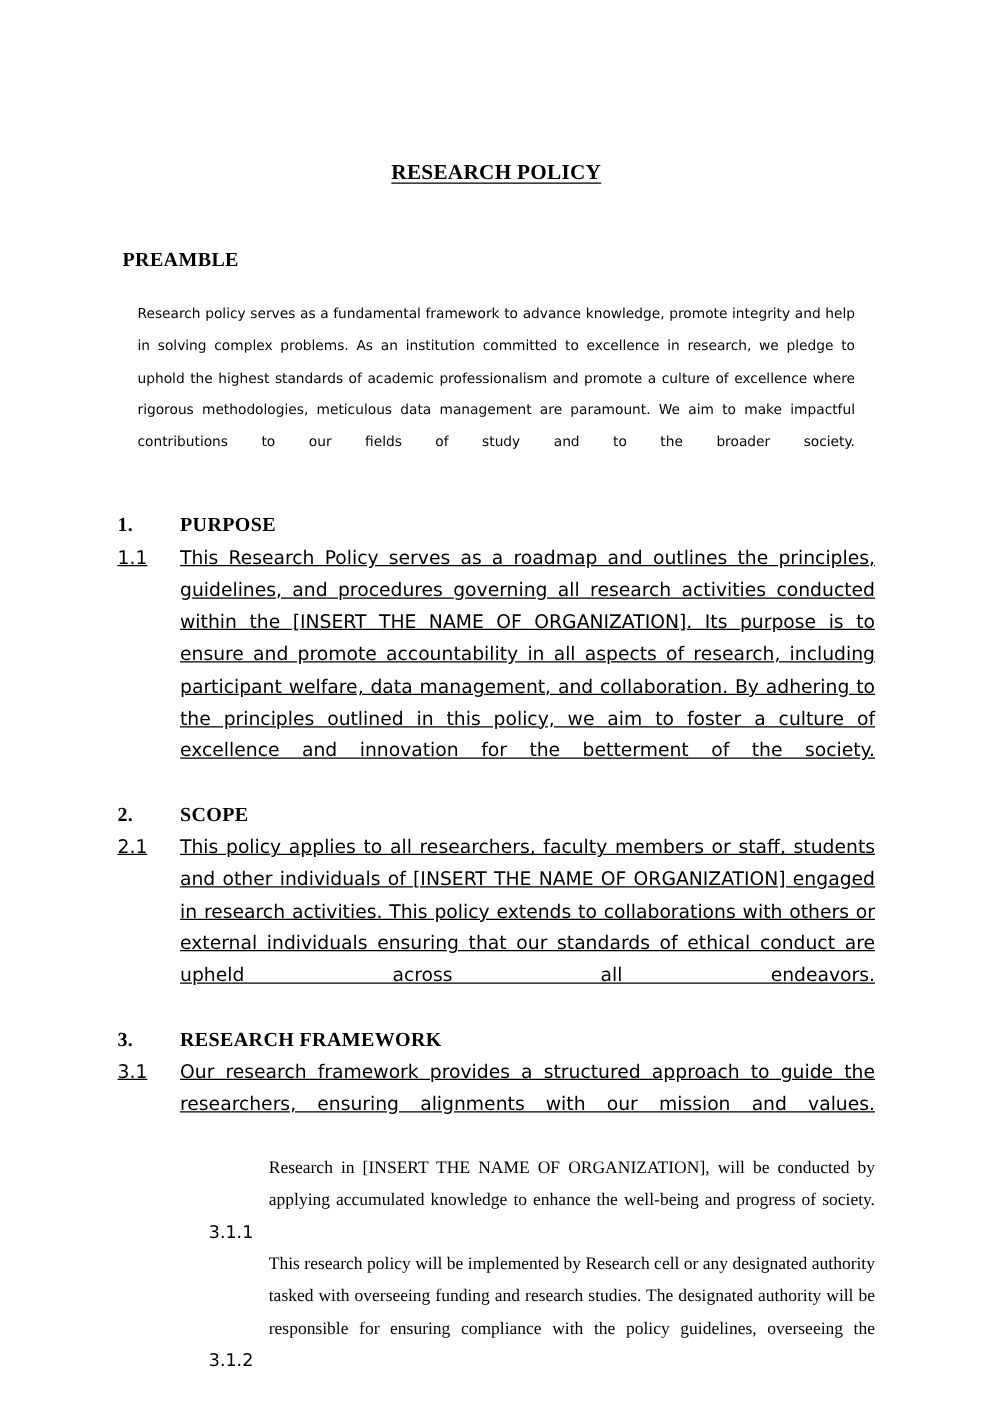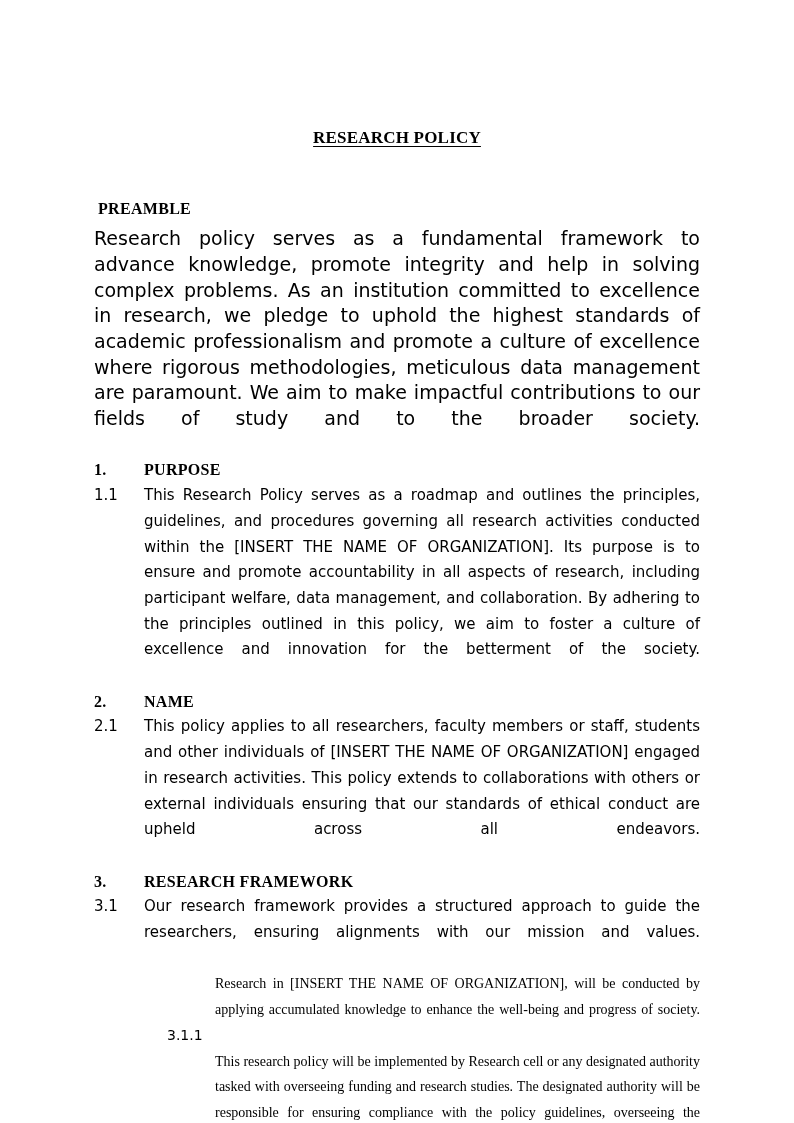--- a/index.html
+++ b/index.html
@@ -50,25 +50,25 @@
     letter-spacing: 0.3px;
     margin: 4px;
     line-height: 25.7px;
   }
   .preamble-heading {
     padding-top: 44px;
   }
 
   
   .body-par {
-    font-size: 19px;
+    font-size: 11px;
     line-height: 25.7px;
     text-align: justify;
     text-justify: inter-word;
-    margin: 0;
+    margin: 16px;
     word-spacing: 0.2px;
   }
 
   
   .num-heading {
     display: flex;
     align-items: baseline;
     font-family: "Liberation Serif", serif;
     font-weight: bold;
     font-size: 16px;
@@ -82,20 +82,21 @@
   .num-heading .label {
     flex: 1 1 auto;
   }
 
   
   .clause {
     display: flex;
     align-items: flex-start;
     font-size: 15px;
     line-height: 25.7px;
+    text-decoration: underline;
   }
   .clause .num {
     width: 50px;
     flex: 0 0 50px;
   }
   .clause .text {
     flex: 1 1 auto;
     text-align: justify;
     text-justify: inter-word;
   }
@@ -143,21 +144,21 @@
       <span class="num">1.</span>
       <span class="label">PURPOSE</span>
     </div>
     <div class="clause">
       <span class="num">1.1</span>
       <span class="text">This Research Policy serves as a roadmap and outlines the principles, guidelines, and procedures governing all research activities conducted within the [INSERT THE NAME OF ORGANIZATION]. Its purpose is to ensure and promote accountability in all aspects of research, including participant welfare, data management, and collaboration. By adhering to the principles outlined in this policy, we aim to foster a culture of excellence and innovation for the betterment of the society.</span>
     </div>
 
     <div class="num-heading">
       <span class="num">2.</span>
-      <span class="label">NAME</span>
+      <span class="label">SCOPE</span>
     </div>
     <div class="clause">
       <span class="num">2.1</span>
       <span class="text">This policy applies to all researchers, faculty members or staff, students and other individuals of [INSERT THE NAME OF ORGANIZATION] engaged in research activities. This policy extends to collaborations with others or external individuals ensuring that our standards of ethical conduct are upheld across all endeavors.</span>
     </div>
 
     <div class="num-heading">
       <span class="num">3.</span>
       <span class="label">RESEARCH FRAMEWORK</span>
     </div>

